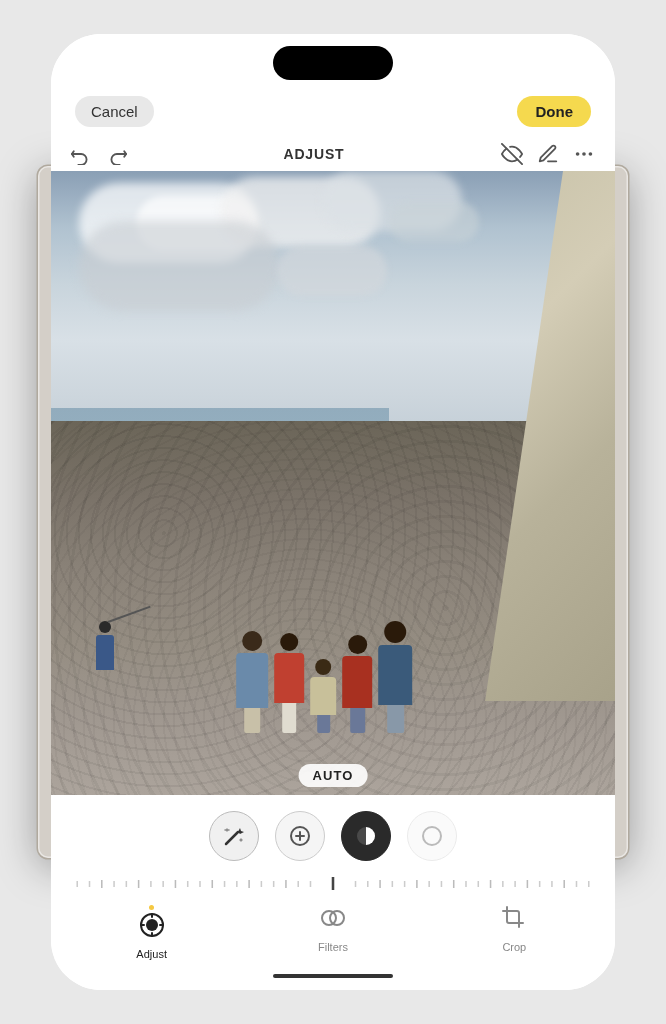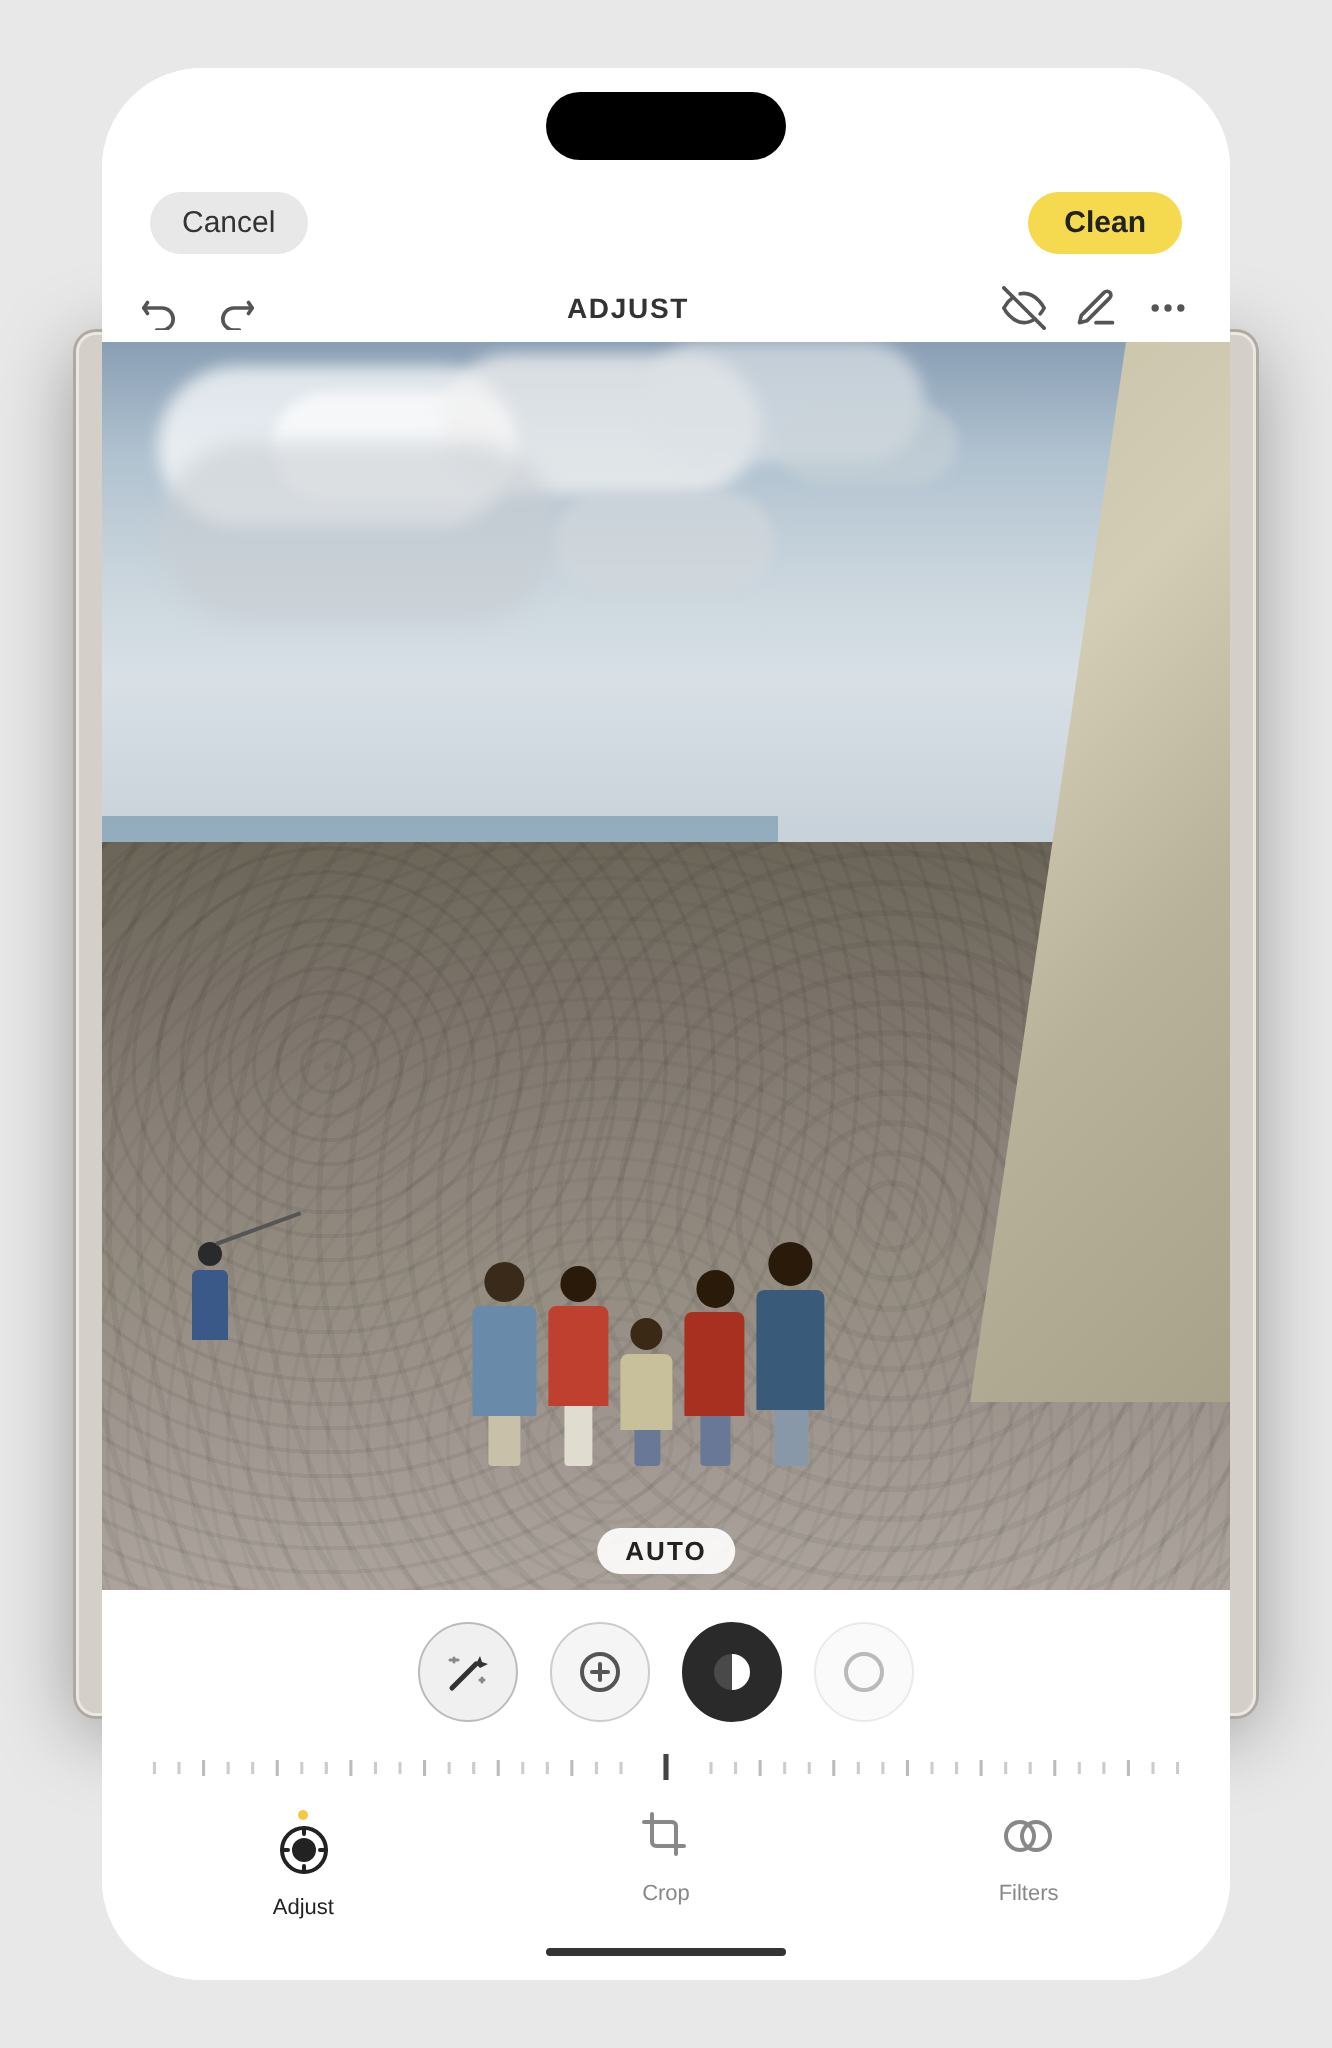--- a/index.html
+++ b/index.html
@@ -331,21 +331,21 @@
 </head>
 <body>
 
 <div class="phone-outer">
   <div class="phone-inner">
     <div class="dynamic-island"></div>
 
     <div class="top-bar">
       <button class="btn-cancel">Cancel</button>
       <div style="width:40px"></div>
-      <button class="btn-done">Clean</button>
+      <button class="btn-done">Done</button>
     </div>
 
     <div class="toolbar-row">
       <div class="toolbar-left">
         <button class="icon-btn">
           <svg class="svg-icon" viewBox="0 0 24 24" fill="none" stroke="#555" stroke-width="2" stroke-linecap="round" stroke-linejoin="round">
             <path d="M3 9l-2 3 2 3"></path>
             <path d="M1 12h10a6 6 0 0 1 0 12h-3"></path>
           </svg>
         </button>
@@ -548,37 +548,37 @@
               <line x1="2" y1="13" x2="5" y2="13" stroke="#222" stroke-width="2" stroke-linecap="round"></line>
               <line x1="21" y1="13" x2="24" y2="13" stroke="#222" stroke-width="2" stroke-linecap="round"></line>
             </svg>
           </div>
           <span class="tab-label active">Adjust</span>
         </div>
 
         <div class="tab-item">
           <div class="tab-icon">
             <svg width="26" height="26" viewBox="0 0 26 26" fill="none">
+              <circle cx="9" cy="13" r="7" stroke="#888" stroke-width="2"></circle>
+              <circle cx="17" cy="13" r="7" stroke="#888" stroke-width="2"></circle>
+            </svg>
+          </div>
+          <span class="tab-label">Filters</span>
+        </div>
+
+        <div class="tab-item">
+          <div class="tab-icon">
+            <svg width="26" height="26" viewBox="0 0 26 26" fill="none">
               <path d="M6 2v14a2 2 0 0 0 2 2h14" stroke="#888" stroke-width="2" stroke-linecap="round"></path>
               <path d="M2 6h14a2 2 0 0 1 2 2v14" stroke="#888" stroke-width="2" stroke-linecap="round"></path>
             </svg>
           </div>
           <span class="tab-label">Crop</span>
         </div>
 
-        <div class="tab-item">
-          <div class="tab-icon">
-            <svg width="26" height="26" viewBox="0 0 26 26" fill="none">
-              <circle cx="9" cy="13" r="7" stroke="#888" stroke-width="2"></circle>
-              <circle cx="17" cy="13" r="7" stroke="#888" stroke-width="2"></circle>
-            </svg>
-          </div>
-          <span class="tab-label">Filters</span>
-        </div>
-
       </div>
 
       <div class="home-indicator">
         <div class="home-bar"></div>
       </div>
     </div>
   </div>
 </div>
 
 </body></html>

